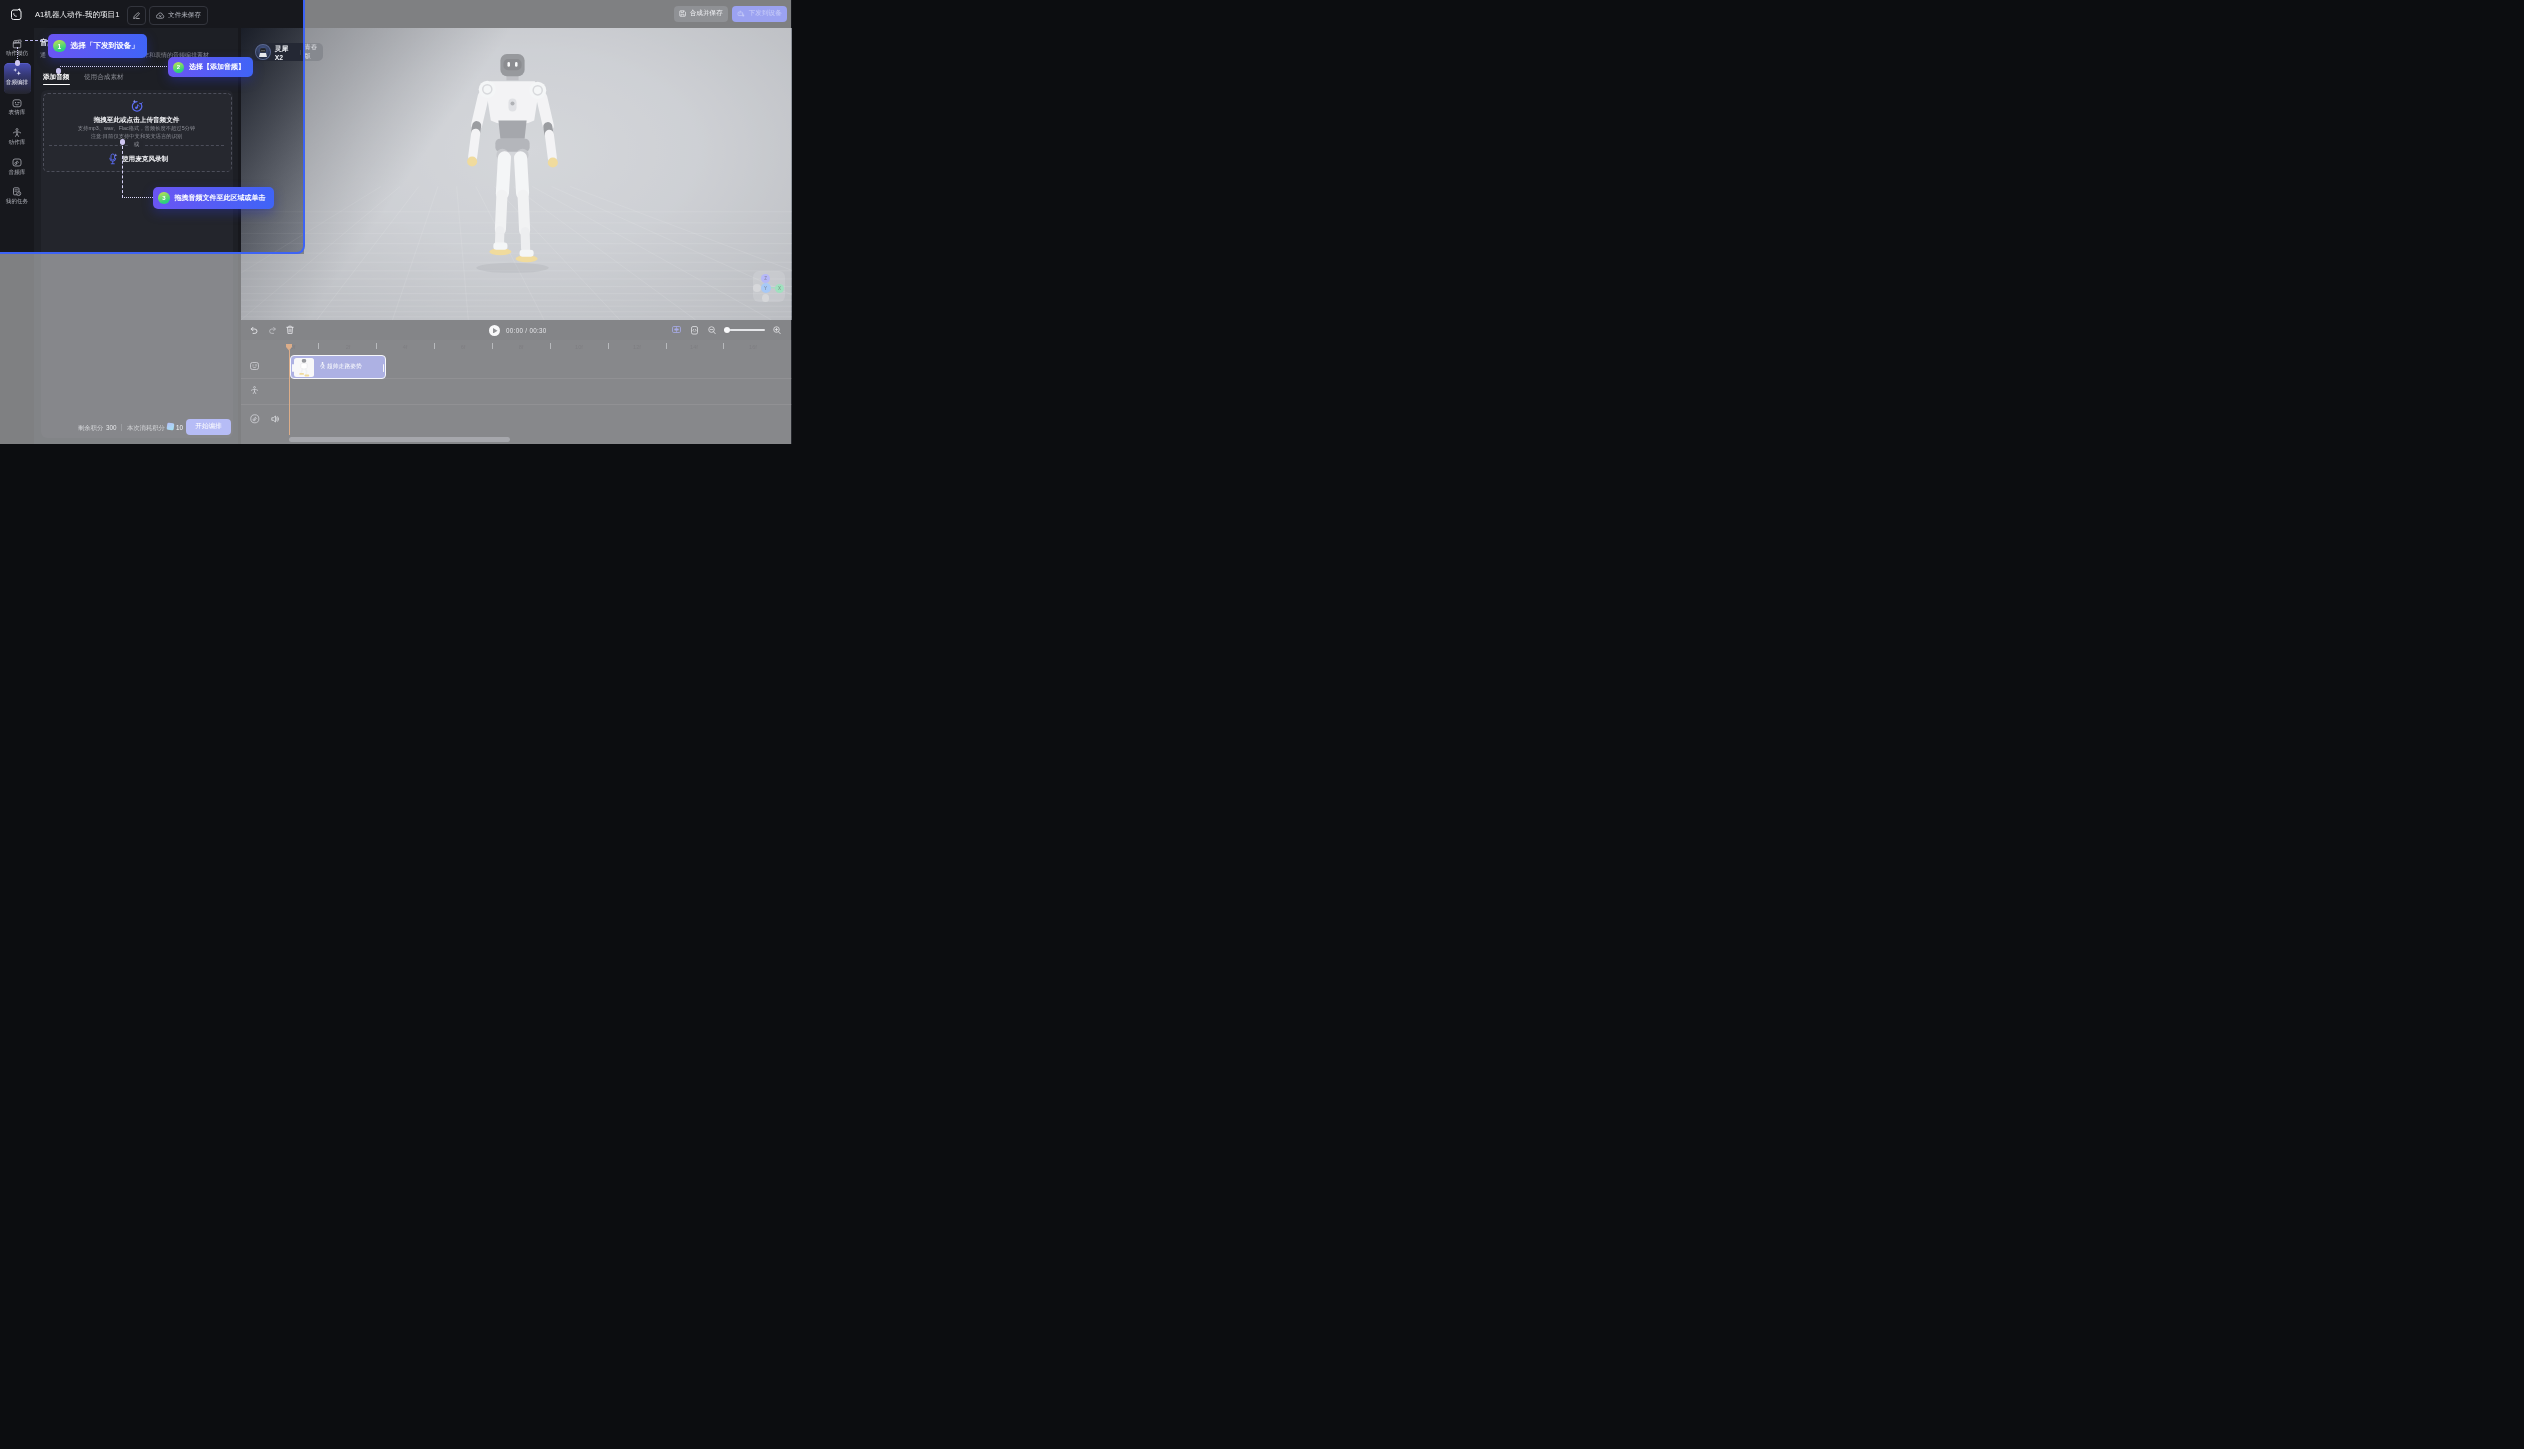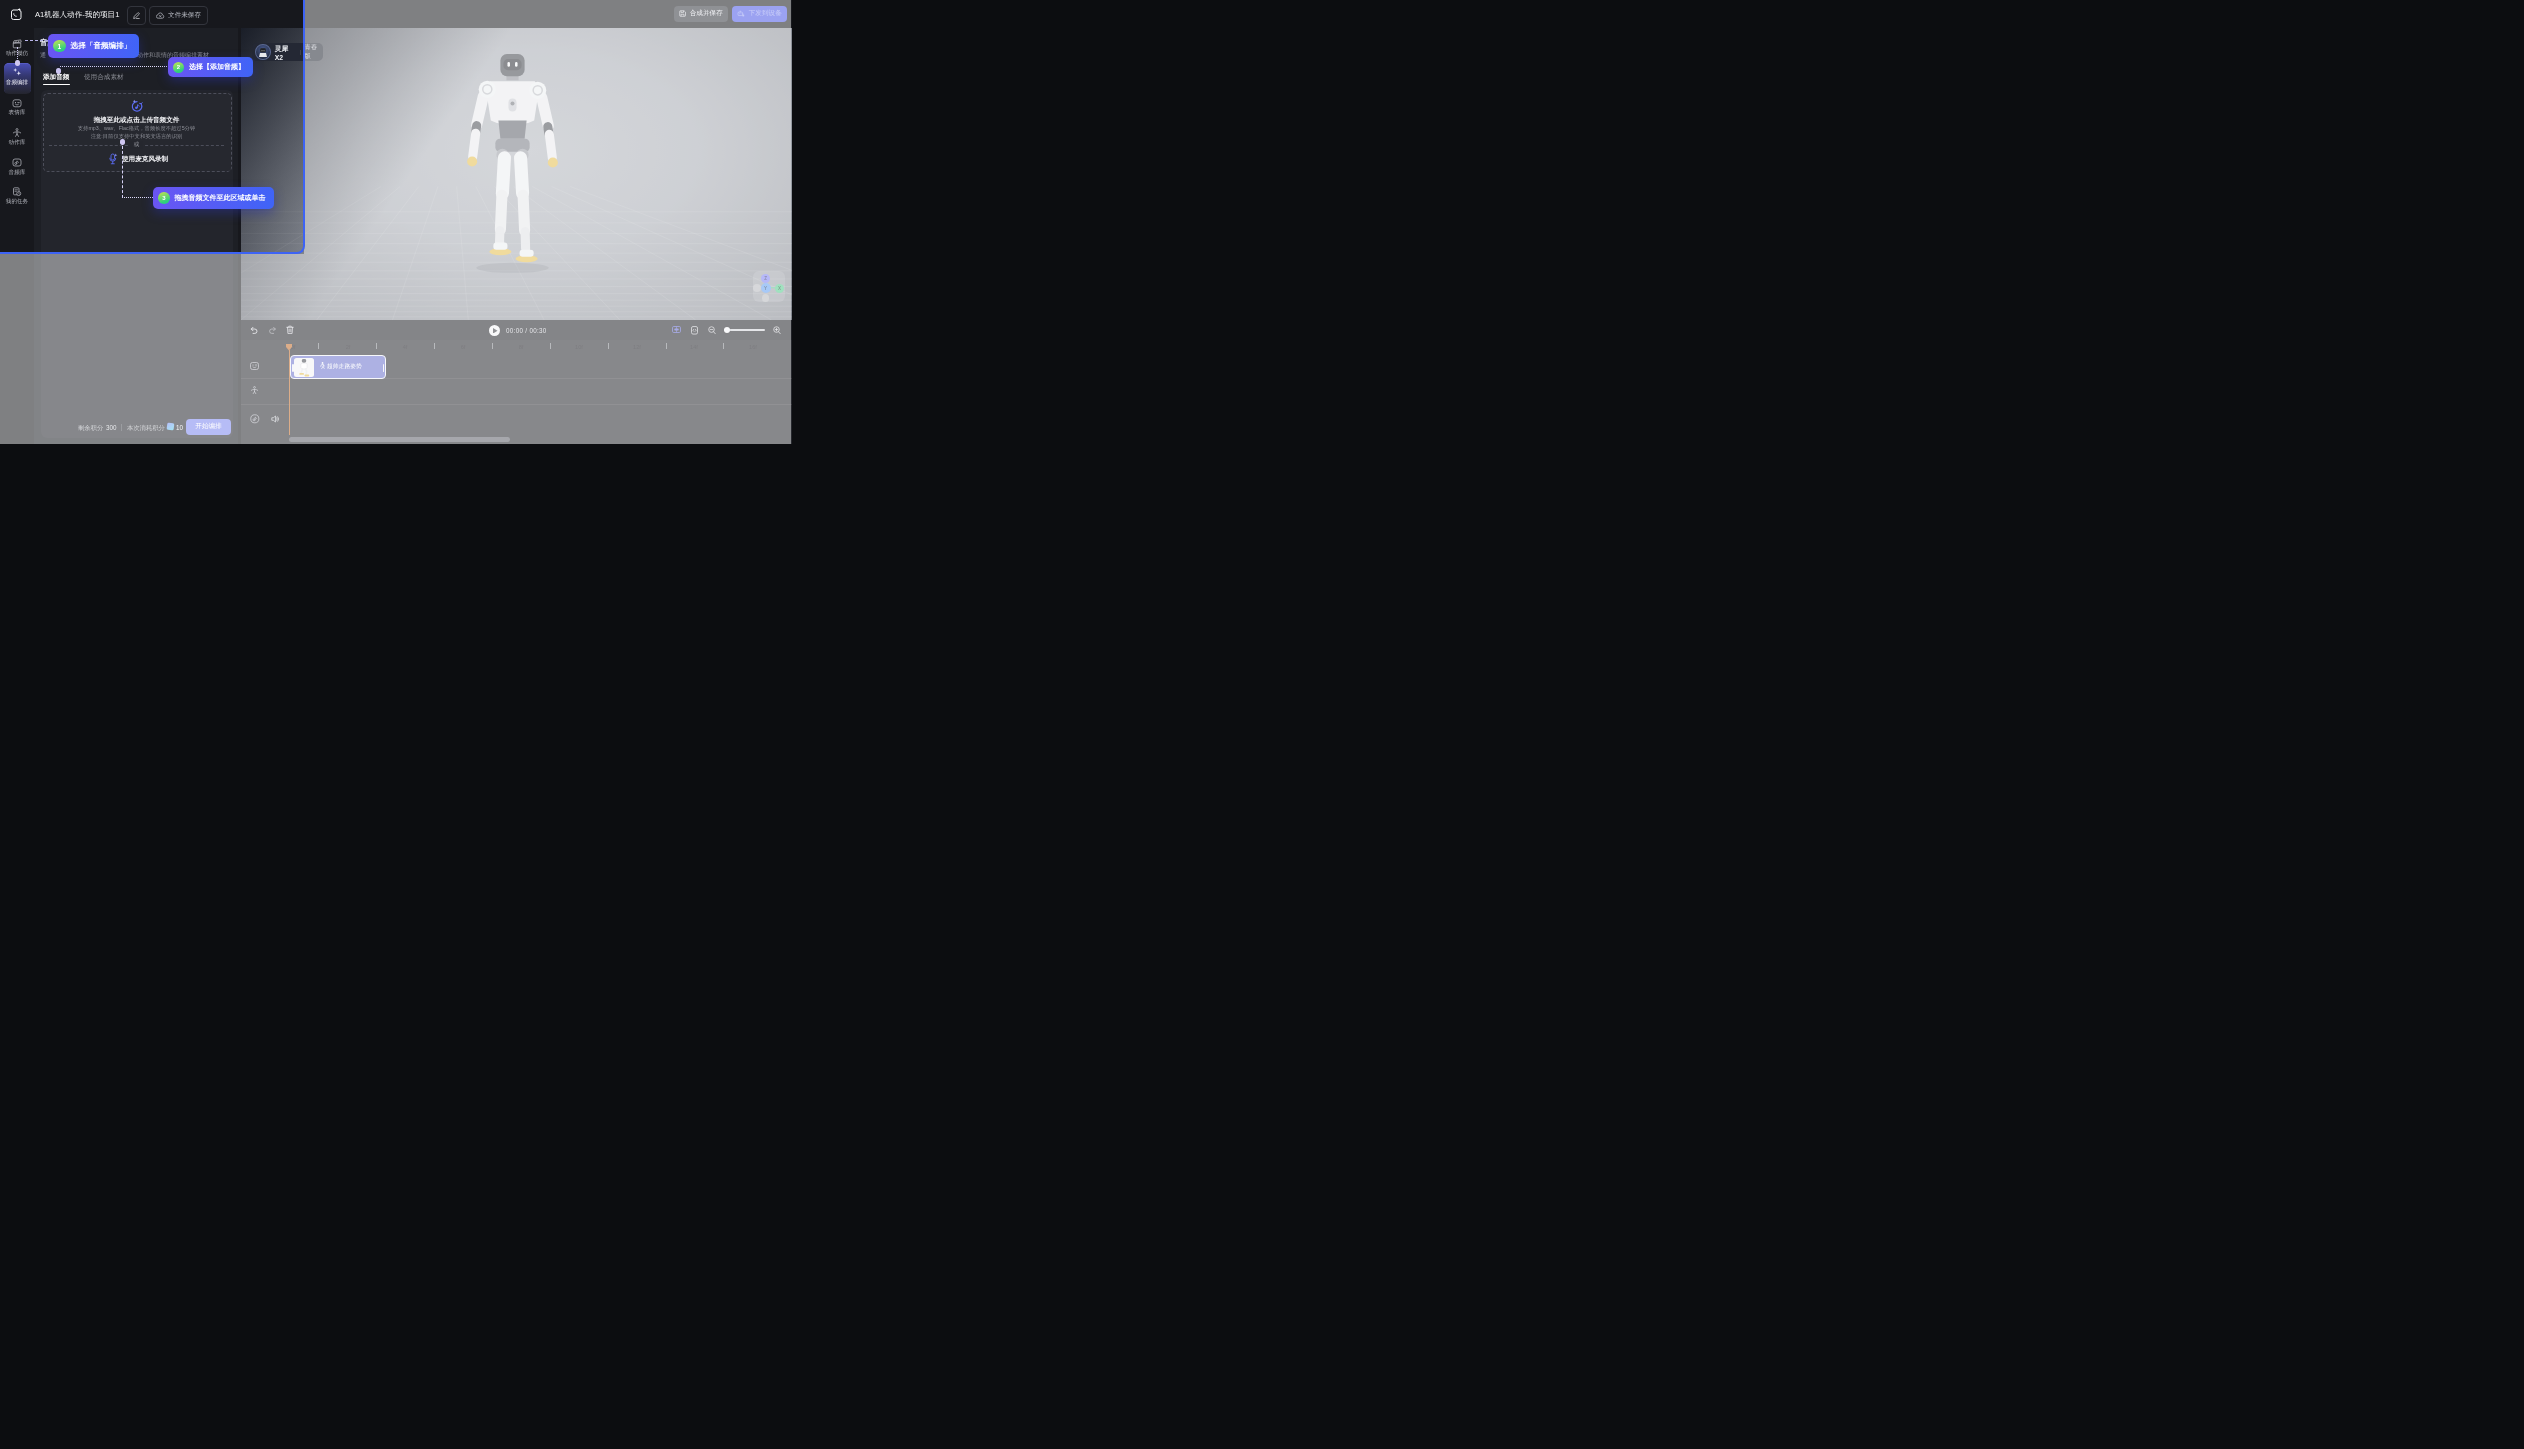--- a/index.html
+++ b/index.html
@@ -412,21 +412,21 @@
   <div class="abs dot-h" style="left:60px;top:66px;width:107px;"></div>
   <div class="abs tdot" style="left:56px;top:68px;"></div>
   <div class="abs tdot" style="left:120px;top:139px;"></div>
   <div class="abs dash-v" style="left:122px;top:146px;height:52px;"></div>
   <div class="abs dot-h" style="left:124px;top:197px;width:29px;"></div>
 
   <div class="abs bubble" style="left:48px;top:34px;height:24px;font-size:7.6px;">
     <span class="badge" style="width:12.6px;height:12.6px;font-size:6.6px;">
         <span>1</span>
       </span>
-    <span>选择「音频编排」</span>
+    <span>选择「下发到设备」</span>
   </div>
   <div class="abs bubble" style="left:168px;top:57px;height:20px;font-size:7px;">
     <span class="badge" style="width:11px;height:11px;font-size:6px;">
         <span>2</span>
       </span>
     <span>选择【添加音频】</span>
   </div>
   <div class="abs bubble" style="left:153px;top:187px;height:22px;font-size:7px;">
     <span class="badge" style="width:11.6px;height:11.6px;font-size:6px;">
         <span>3</span>

